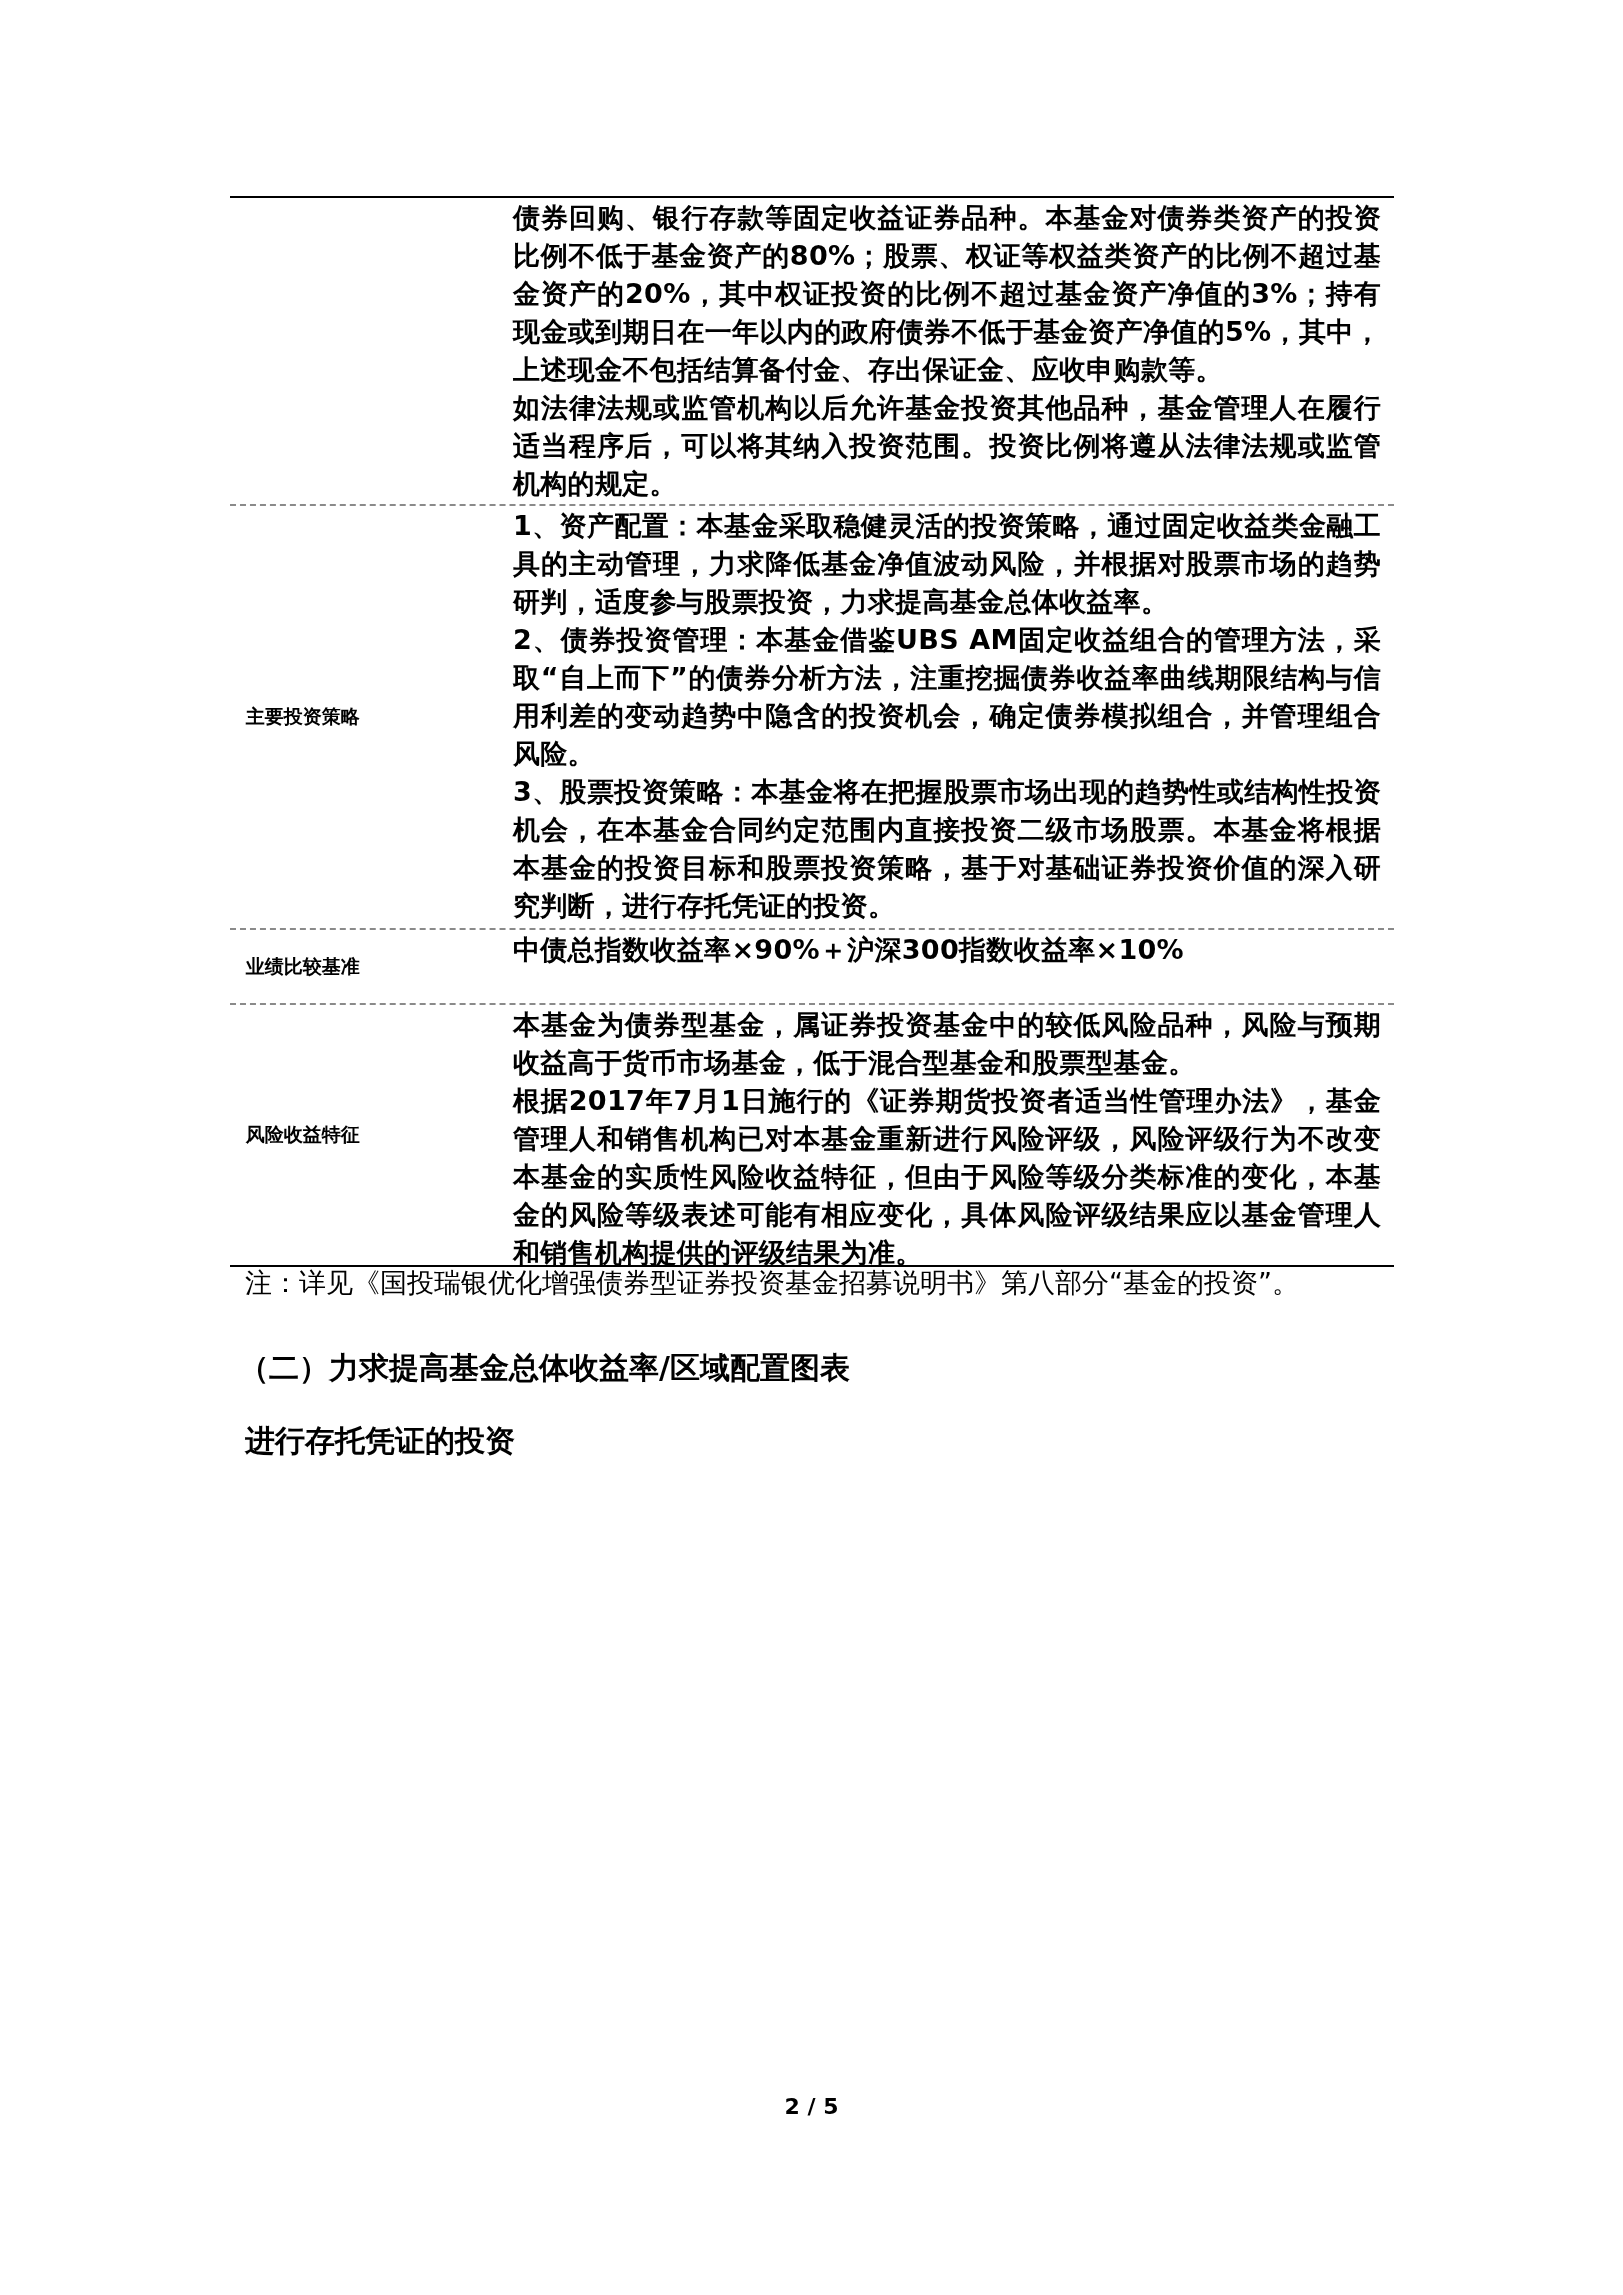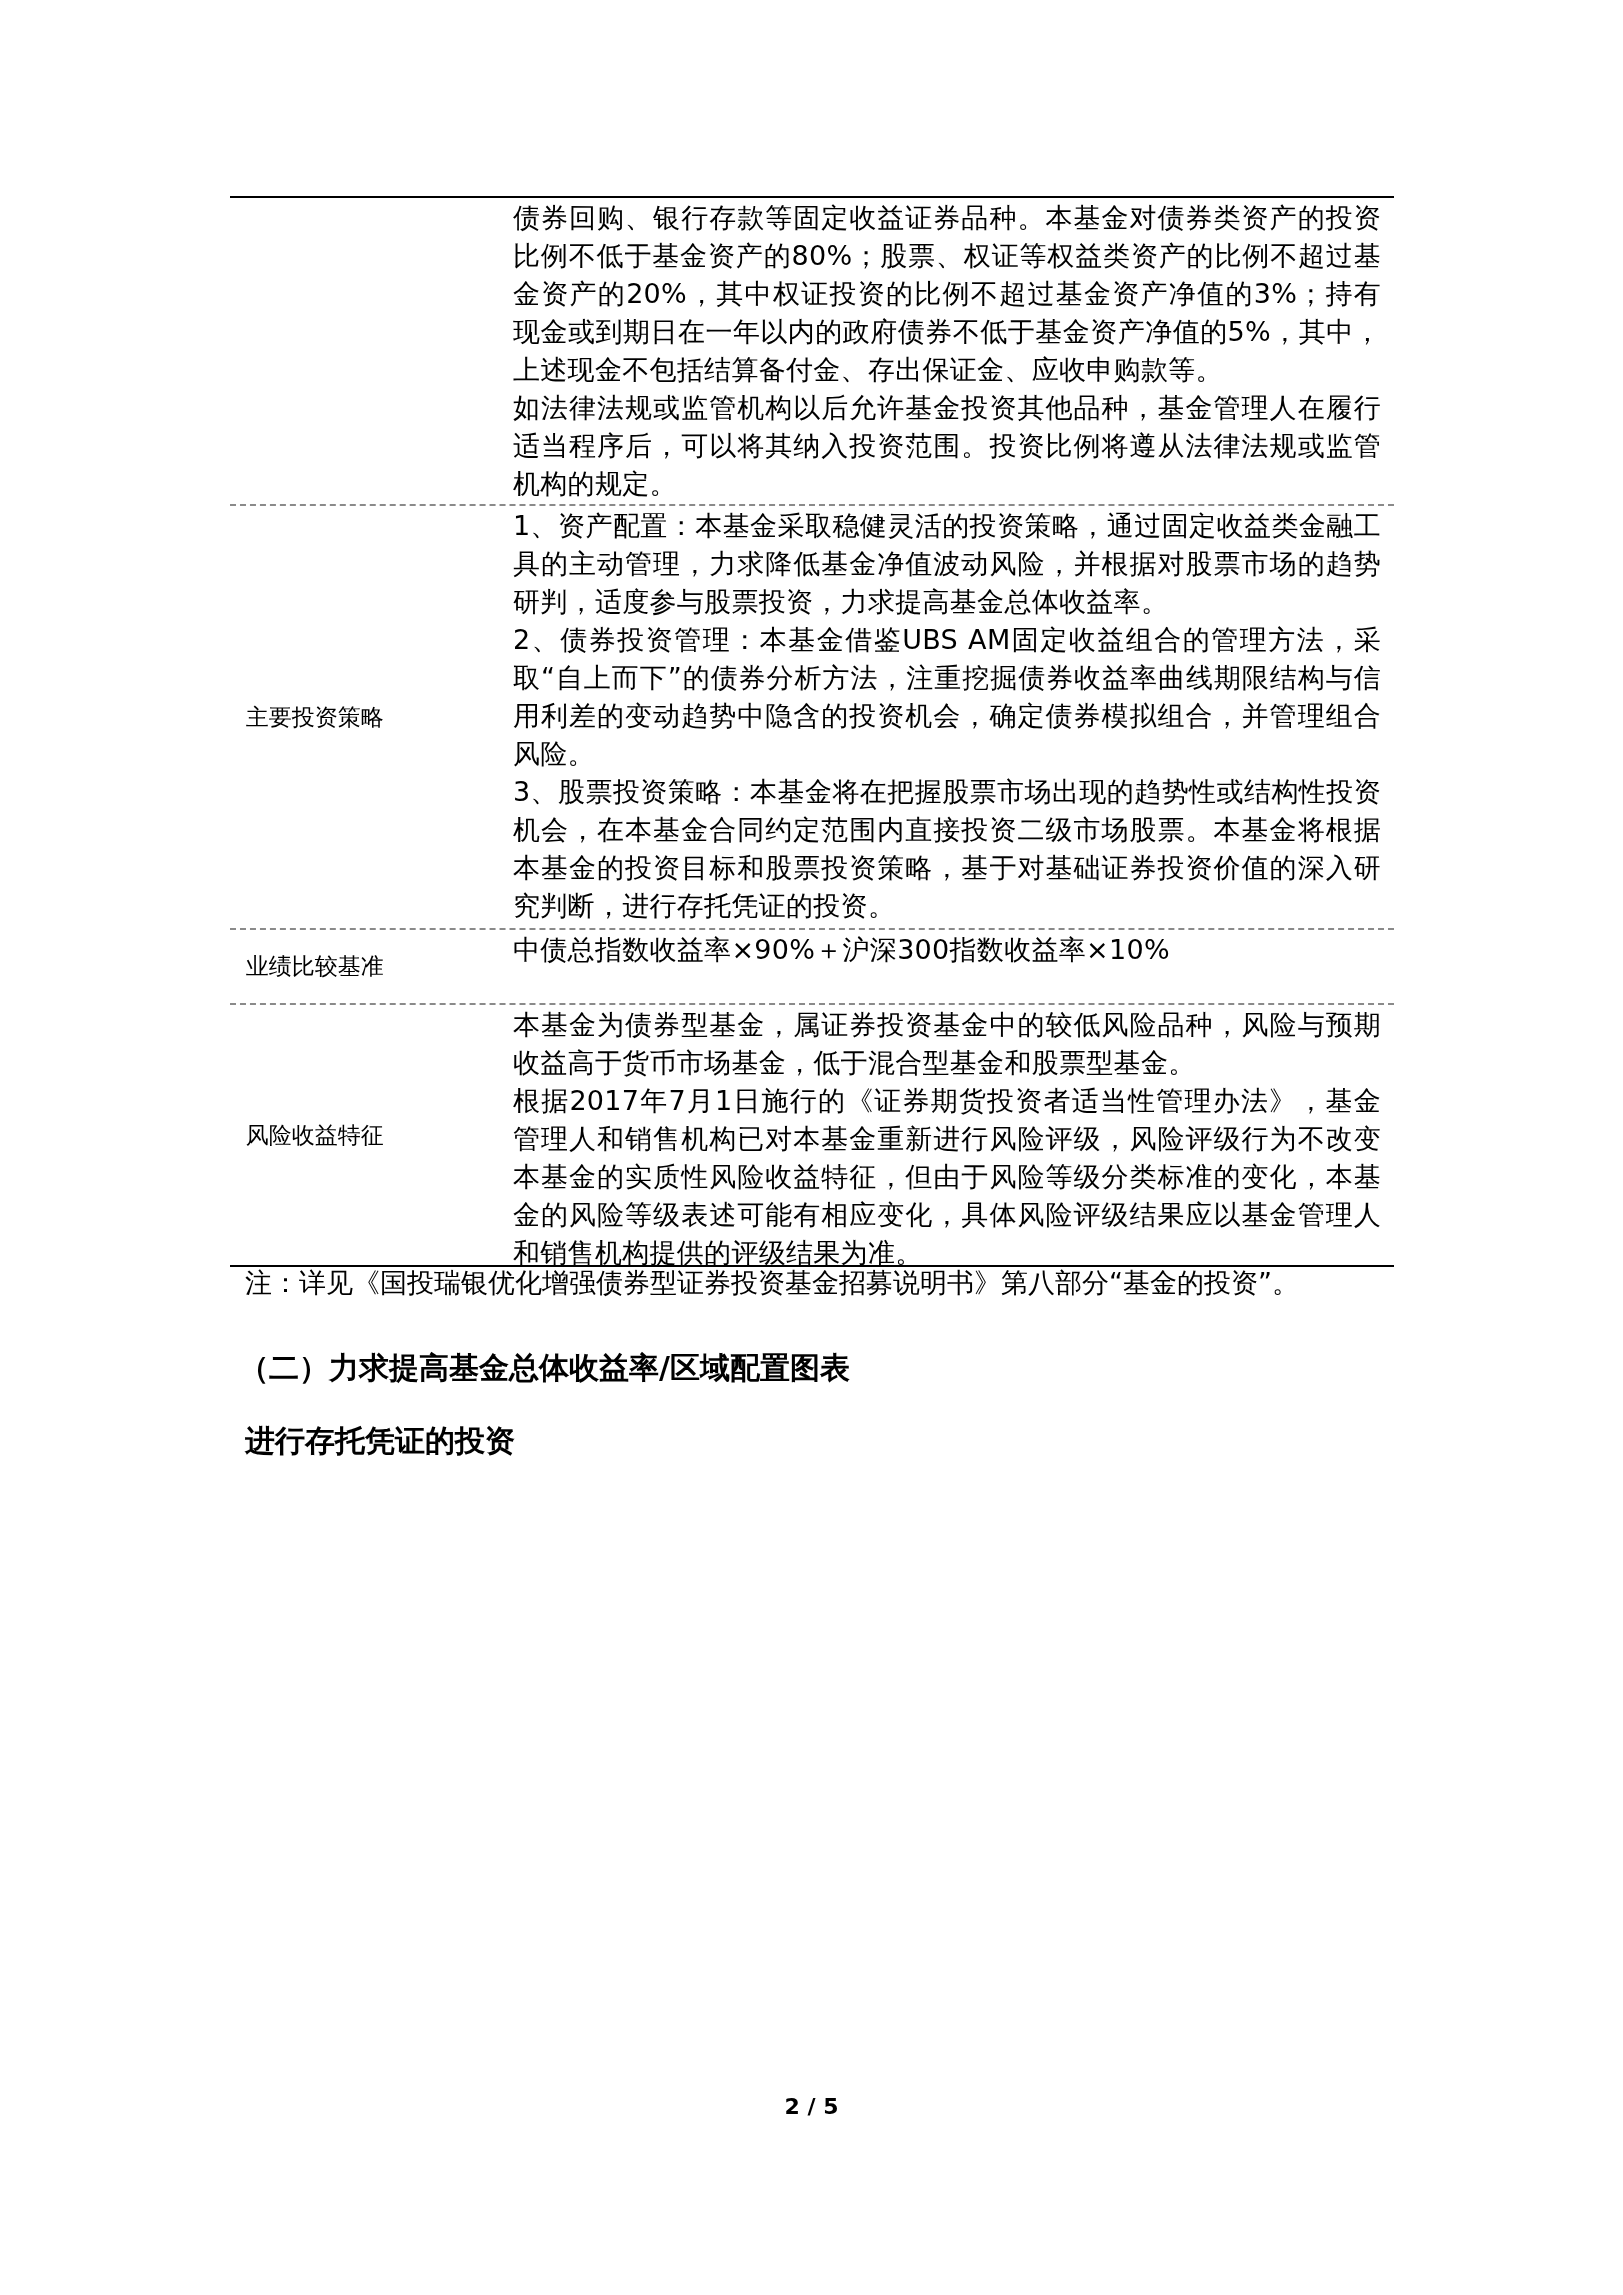--- a/index.html
+++ b/index.html
@@ -5,24 +5,24 @@
   html, body { margin: 0; padding: 0; background: #ffffff; }
   body { width: 1623px; height: 2295px; position: relative; overflow: hidden;
          font-family: "DejaVu Sans", "Liberation Sans", sans-serif; color: #000; }
   .page { position: absolute; left: 0; top: 0; width: 1623px; height: 2295px; }
   .table { position: absolute; left: 230px; top: 196px; width: 1164px; border-top: 2px solid #000; }
   .row { display: flex; position: relative; }
   .row.dashed { border-bottom: 2px dashed #8a8a8a; }
   .row.last { border-bottom: 2px solid #000; }
   .label { width: 283px; flex: 0 0 283px; display: flex; align-items: center;
            padding-left: 15.7px; box-sizing: border-box;
-           font-weight: normal; font-size: 23px; }
+           font-weight: bold; font-size: 19px; }
   .content { flex: 1; font-size: 27px; line-height: 38px; padding: 1.3px 13px 3.9px 0;
              box-sizing: border-box; text-align: justify; letter-spacing: 0.3px; }
-  .content p { margin: 0; }
+  .content p { margin: 0; font-weight: bold; }
   .note { position: absolute; left: 245px; top: 1264px; font-size: 27px; line-height: 37px; }
   .h1 { position: absolute; left: 239px; top: 1348px; font-size: 30px; font-weight: bold; }
   .h2 { position: absolute; left: 245px; top: 1421px; font-size: 30px; font-weight: bold; }
   .pagenum { position: absolute; left: 0; width: 1623px; top: 2094px; text-align: center;
              font-size: 22px; font-weight: bold; }
 </style>
 </head>
 <body>
 
 <div class="page">

